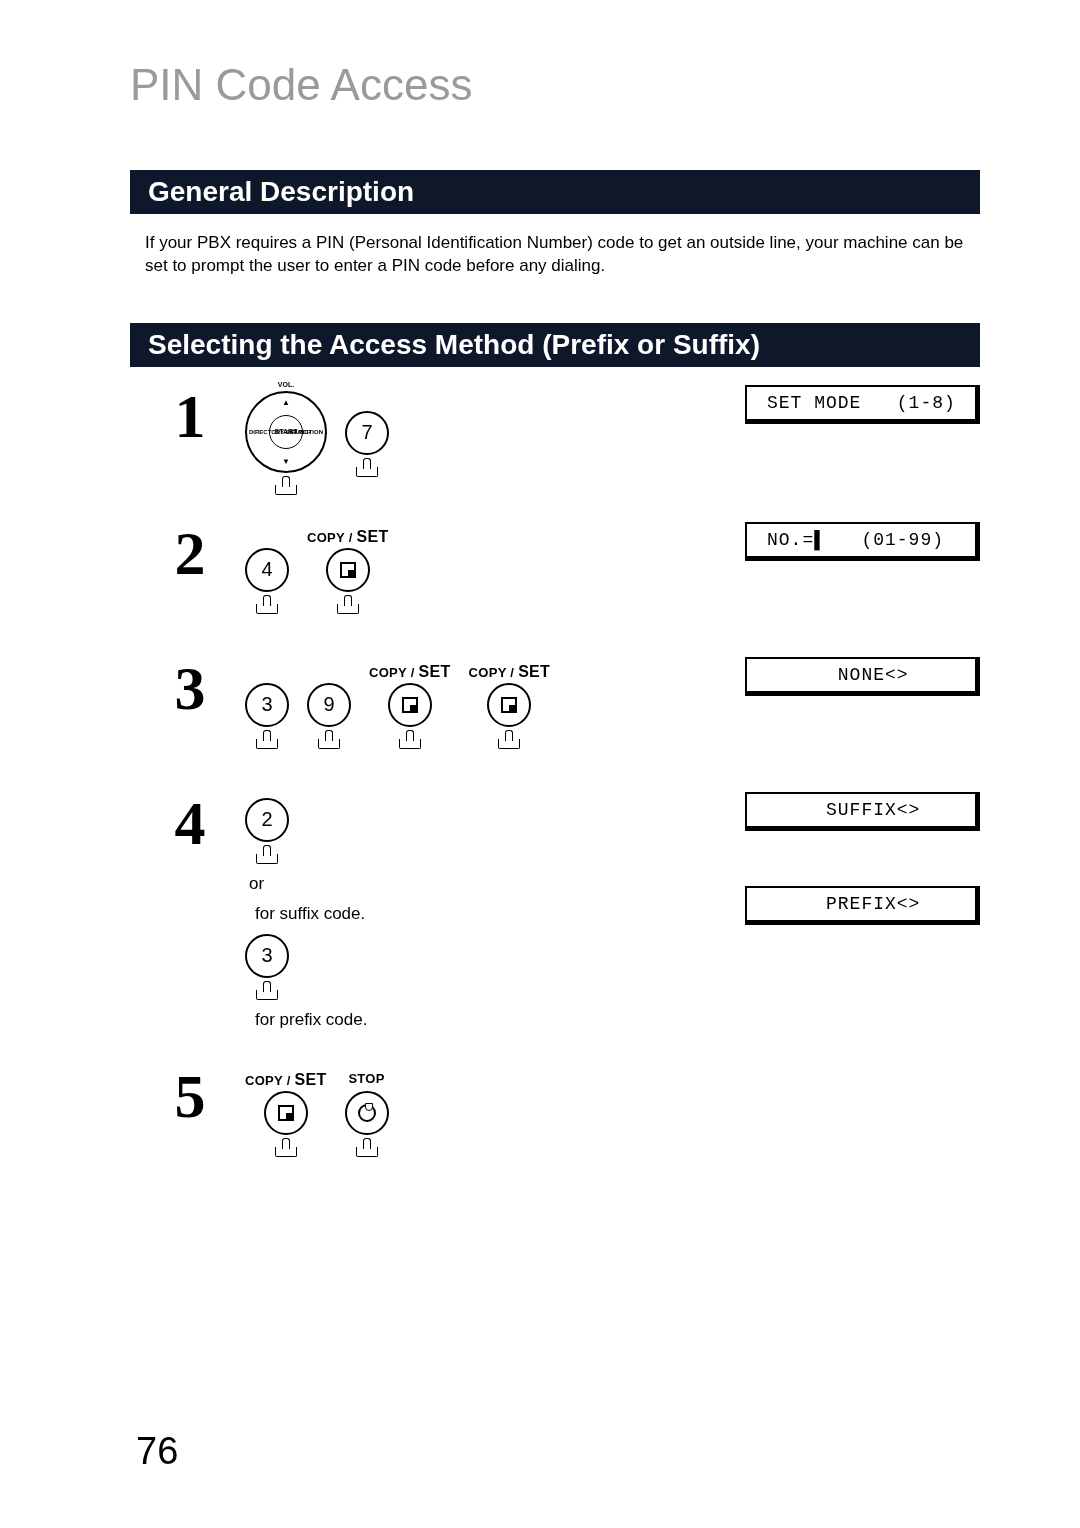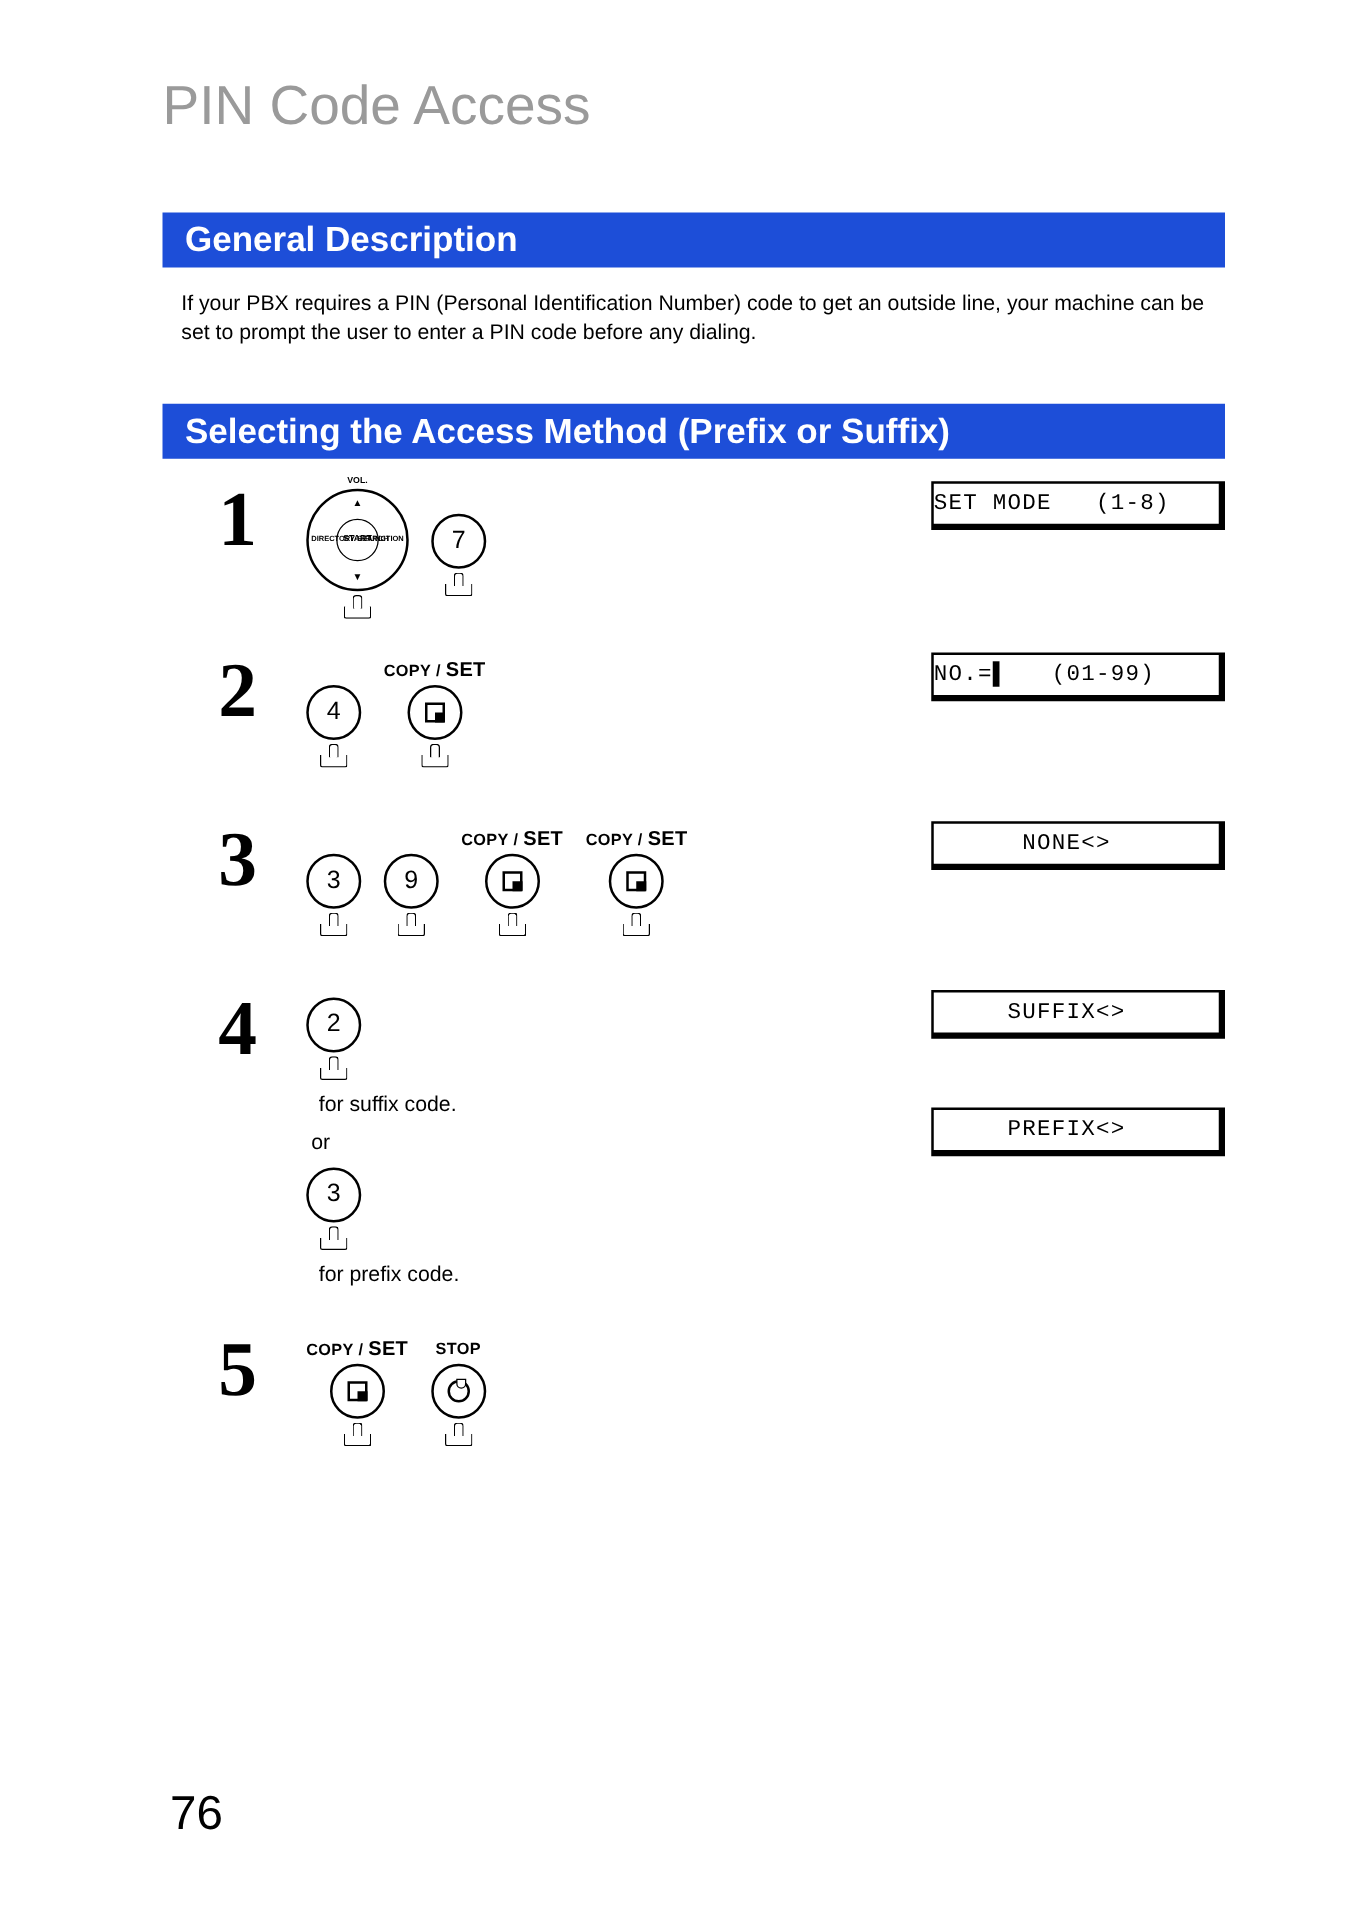--- a/index.html
+++ b/index.html
@@ -15,21 +15,21 @@
   .page {
     padding: 40px 100px 40px 130px;
   }
   .title {
     font-size: 44px;
     font-weight: normal;
     color: #9a9a9a;
     margin: 20px 0 60px 0;
   }
   .section-bar {
-    background: #1d4ed8;
+    background: #0f172a;
     color: #fff;
     font-size: 28px;
     font-weight: bold;
     padding: 6px 18px;
     margin: 12px 0 18px 0;
   }
   .body-text {
     font-size: 17px;
     color: #000;
     margin: 0 0 45px 15px;
@@ -129,21 +129,21 @@
   }
   .stop-icon::after{
     content:""; position:absolute; left:5px; top:-3px;
     width:6px; height:6px; background:#fff; border:1.5px solid #000; border-radius:0 0 4px 4px;
   }
   .step-right { width: 235px; }
   .lcd {
     border: 2px solid #000;
     border-right-width: 5px;
     border-bottom-width: 5px;
-    padding: 6px 0;
+    padding: 6px 20px;
     font-family: "Courier New", monospace;
     font-size: 18px;
     letter-spacing: 1px;
     white-space: pre;
     margin-bottom: 55px;
   }
   .caption {
     font-size: 17px;
     margin: 8px 0 10px 10px;
   }
@@ -257,22 +257,22 @@
 
     <div class="step-row">
       <div class="step-num">4</div>
       <div class="step-mid">
         <div class="btn-group">
           <div class="btn-unit">
             <div class="round-btn">2</div>
             <div class="hand-icon"></div>
           </div>
         </div>
+        <div class="caption" style="margin-left:4px">or</div>
         <div class="caption">for suffix code.</div>
-        <div class="caption" style="margin-left:4px">or</div>
         <div class="btn-group">
           <div class="btn-unit">
             <div class="round-btn">3</div>
             <div class="hand-icon"></div>
           </div>
         </div>
         <div class="caption">for prefix code.</div>
       </div>
       <div class="step-right">
         <div class="lcd">     SUFFIX&lt;&gt;</div>

